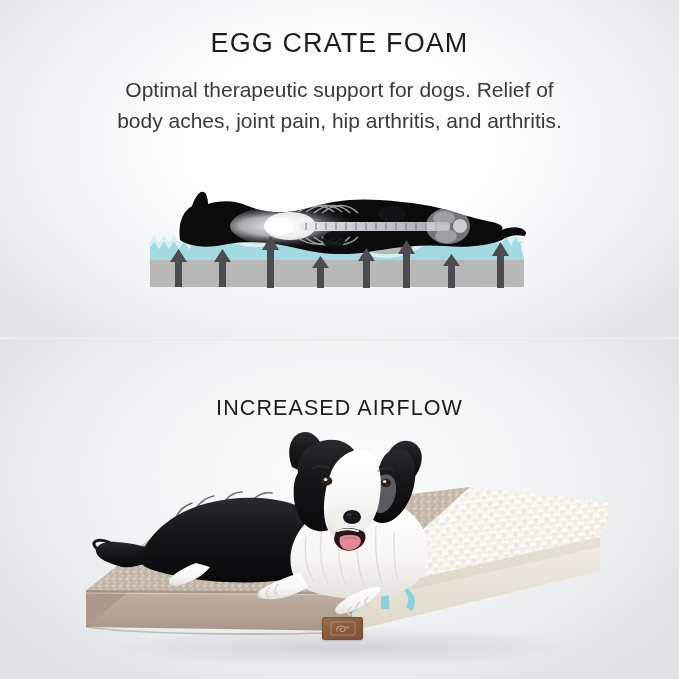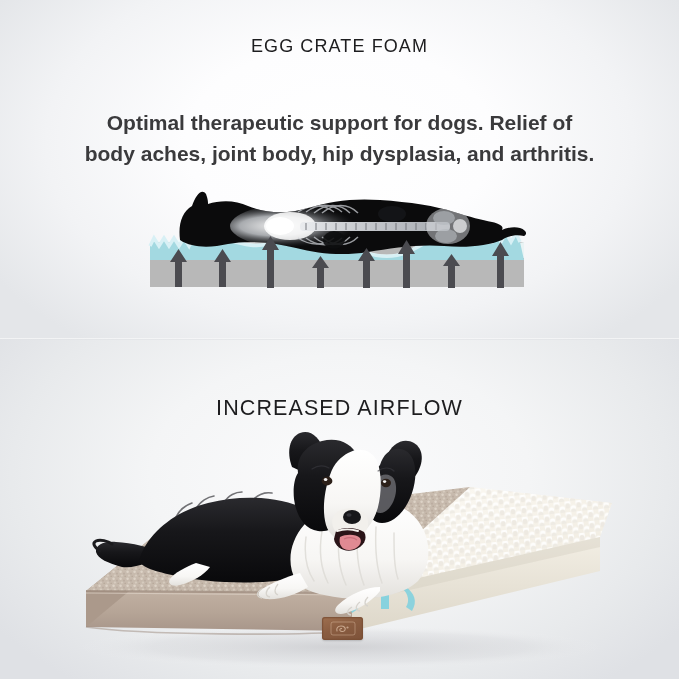--- a/index.html
+++ b/index.html
@@ -26,26 +26,26 @@
   .panel-divider{
     position:absolute; left:0; top:338px; width:679px; height:2px;
     background:linear-gradient(to bottom, rgba(255,255,255,.85), rgba(208,211,216,.55));
   }
 
   
   .heading{
     position:absolute; left:0; width:679px; text-align:center;
     color:#1d1d1f; font-weight:400; letter-spacing:1.1px;
   }
-  .heading-1{ top:36px; font-size:18px; }
+  .heading-1{ top:28px; font-size:27px; }
   .heading-2{ top:363px; font-size:21.5px;margin-top:33px; }
   .subcopy{
     position:absolute; left:34px; top:74px; width:611px;
     text-align:center; color:#3a3a3c;
-    font-size:21px; line-height:31px; font-weight:700;margin-top:33px;
+    font-size:21px; line-height:31px; font-weight:400;
   }
   .subcopy span{ display:block; }
 
   
   .diagram{ position:absolute; left:148px; top:168px; width:383px; height:135px; }
 
   .base-slab{
     position:absolute; left:2px; top:74px; width:374px; height:45px;
     background:#b8b8b8;
   }
@@ -76,21 +76,21 @@
 <body>
 
 <div class="page">
 
   <div class="panel panel-top">
 
     <div class="heading heading-1">EGG CRATE FOAM</div>
 
     <div class="subcopy">
       <span>Optimal therapeutic support for dogs. Relief of</span>
-      <span>body aches, joint body, hip dysplasia, and arthritis.</span>
+      <span>body aches, joint pain, hip arthritis, and arthritis.</span>
     </div>
 
     <div class="diagram">
 
       <div class="base-slab"></div>
 
       <svg class="foam-layer" viewBox="0 0 383 135" preserveAspectRatio="none">
 
         <path d="M2,86
                  C 14,84 22,78 30,72

